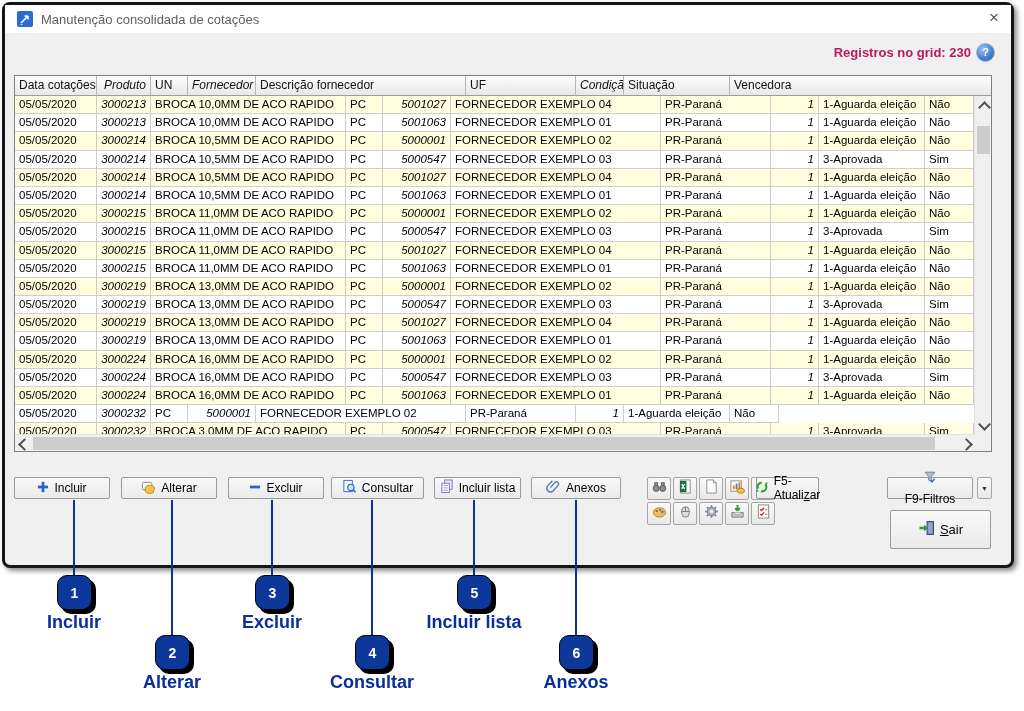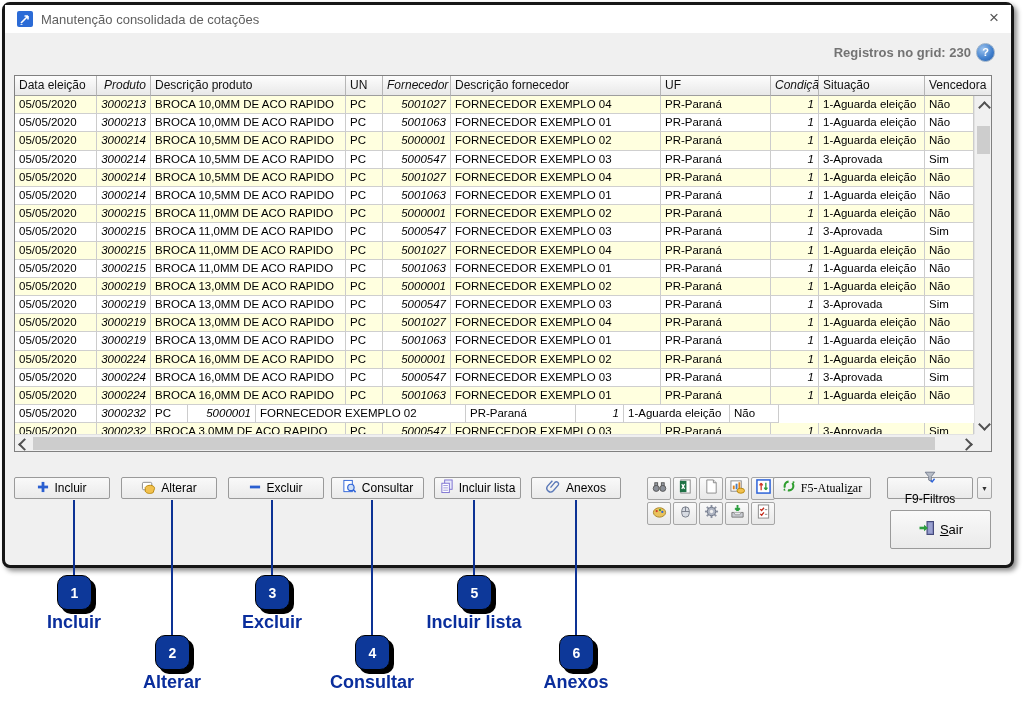--- a/index.html
+++ b/index.html
@@ -8,21 +8,21 @@
 
   
   #app-window{position:absolute;left:2px;top:2px;width:1006px;height:560px;
     border:3px solid #161616;background:#f0f0f0;border-radius:8px;
     box-shadow:3px 3px 5px rgba(0,0,0,.45);}
   #titlebar{position:absolute;left:0;top:0;right:0;height:28px;background:#fff;}
   #title-icon{position:absolute;left:12px;top:6px;width:16px;height:16px;}
   #title-text{position:absolute;left:36px;top:7px;font-size:13px;color:#5f5f5f;white-space:nowrap;}
   #close-x{position:absolute;right:12px;top:3px;font-size:17px;color:#555;cursor:default;line-height:20px;}
 
-  #records-line{position:absolute;top:40px;right:40px;font-size:13px;font-weight:bold;color:#737373;}
+  #records-line{position:absolute;top:40px;right:40px;font-size:13px;font-weight:bold;color:#be185d;}
   #help-icon{position:absolute;top:38px;right:16px;width:17px;height:17px;border-radius:50%;
     background:radial-gradient(circle at 35% 30%, #9cc3ee, #3f7ecc 60%, #2a5ea6);
     border:1px solid #9ab0c8;color:#fff;font-size:11px;font-weight:bold;text-align:center;line-height:16px;}
 
   
   #grid{position:absolute;left:9px;top:70px;width:978px;height:377px;background:#fff;border:1px solid #808080;box-sizing:border-box;}
   #grid-header{position:absolute;left:0;top:0;right:0;height:20px;display:flex;
     background:linear-gradient(#fdfdfd,#e7e7e7);}
   .hcell{box-sizing:border-box;border-right:1px solid #b6b6b6;border-bottom:1px solid #9e9e9e;
     font-size:12px;color:#111;padding:2px 4px;white-space:nowrap;overflow:hidden;}
@@ -92,23 +92,22 @@
     </div>
 
     <div id="records-line">
       <span>Registros no grid:</span>
       <span>230</span>
     </div>
     <div id="help-icon">?</div>
 
     <div id="grid">
       <div id="grid-header">
-          <div class="hcell c0">Data eleição</div>
+          <div class="hcell c0">Data cotações</div>
           <div class="hcell c1 r">Produto</div>
-          <div class="hcell c2">Descrição produto</div>
           <div class="hcell c3">UN</div>
           <div class="hcell c4 r">Fornecedor</div>
           <div class="hcell c5">Descrição fornecedor</div>
           <div class="hcell c6">UF</div>
           <div class="hcell c7 r">Condição</div>
           <div class="hcell c8">Situação</div>
           <div class="hcell c9">Vencedora</div>
         </div>
       <div id="grid-body">
           <div class="grow y">
@@ -476,21 +475,21 @@
               <rect x="2.5" y="1" width="11" height="14" fill="#fff" stroke="#888"></rect>
               <path d="M4.5 5.5 l1.5 1.5 2.5 -3" stroke="#c42b1c" stroke-width="1.4" fill="none"></path>
               <path d="M4.5 10.5 l1.5 1.5 2.5 -3" stroke="#c42b1c" stroke-width="1.4" fill="none"></path>
               <line x1="9.5" y1="6" x2="12" y2="6" stroke="#888"></line>
               <line x1="9.5" y1="11" x2="12" y2="11" stroke="#888"></line>
             </svg></span>
         </div>
       </div>
     <div id="tool-separator"></div>
 
-    <div class="btn" style="left:768px;top:472px;width:98px;font-family:Liberation Serif, serif;">
+    <div class="btn" style="left:751px;top:472px;width:63px;">
       <span><svg width="14" height="14" viewBox="0 0 16 16">
             <circle cx="8" cy="8" r="5" fill="none" stroke="#2f9e2f" stroke-width="2.4" stroke-dasharray="9 4.5"></circle>
             <path d="M12.2 2.2 l2.6 1.2 -2.2 2 z" fill="#2f9e2f"></path>
             <path d="M3.8 13.8 l-2.6 -1.2 2.2 -2 z" fill="#2f9e2f"></path>
           </svg></span>
       <span><span>F5-Atuali</span><span class="u">z</span><span>ar</span></span>
     </div>
     <div class="btn" style="left:882px;top:472px;width:86px;flex-direction:column;">
       <span><svg width="14" height="14" viewBox="0 0 16 16">
             <path d="M2.5 2.5 h11 l-4 5 v5.5 l-3 -1.5 v-4 z" fill="#b8bec8" stroke="#6e7688"></path>

